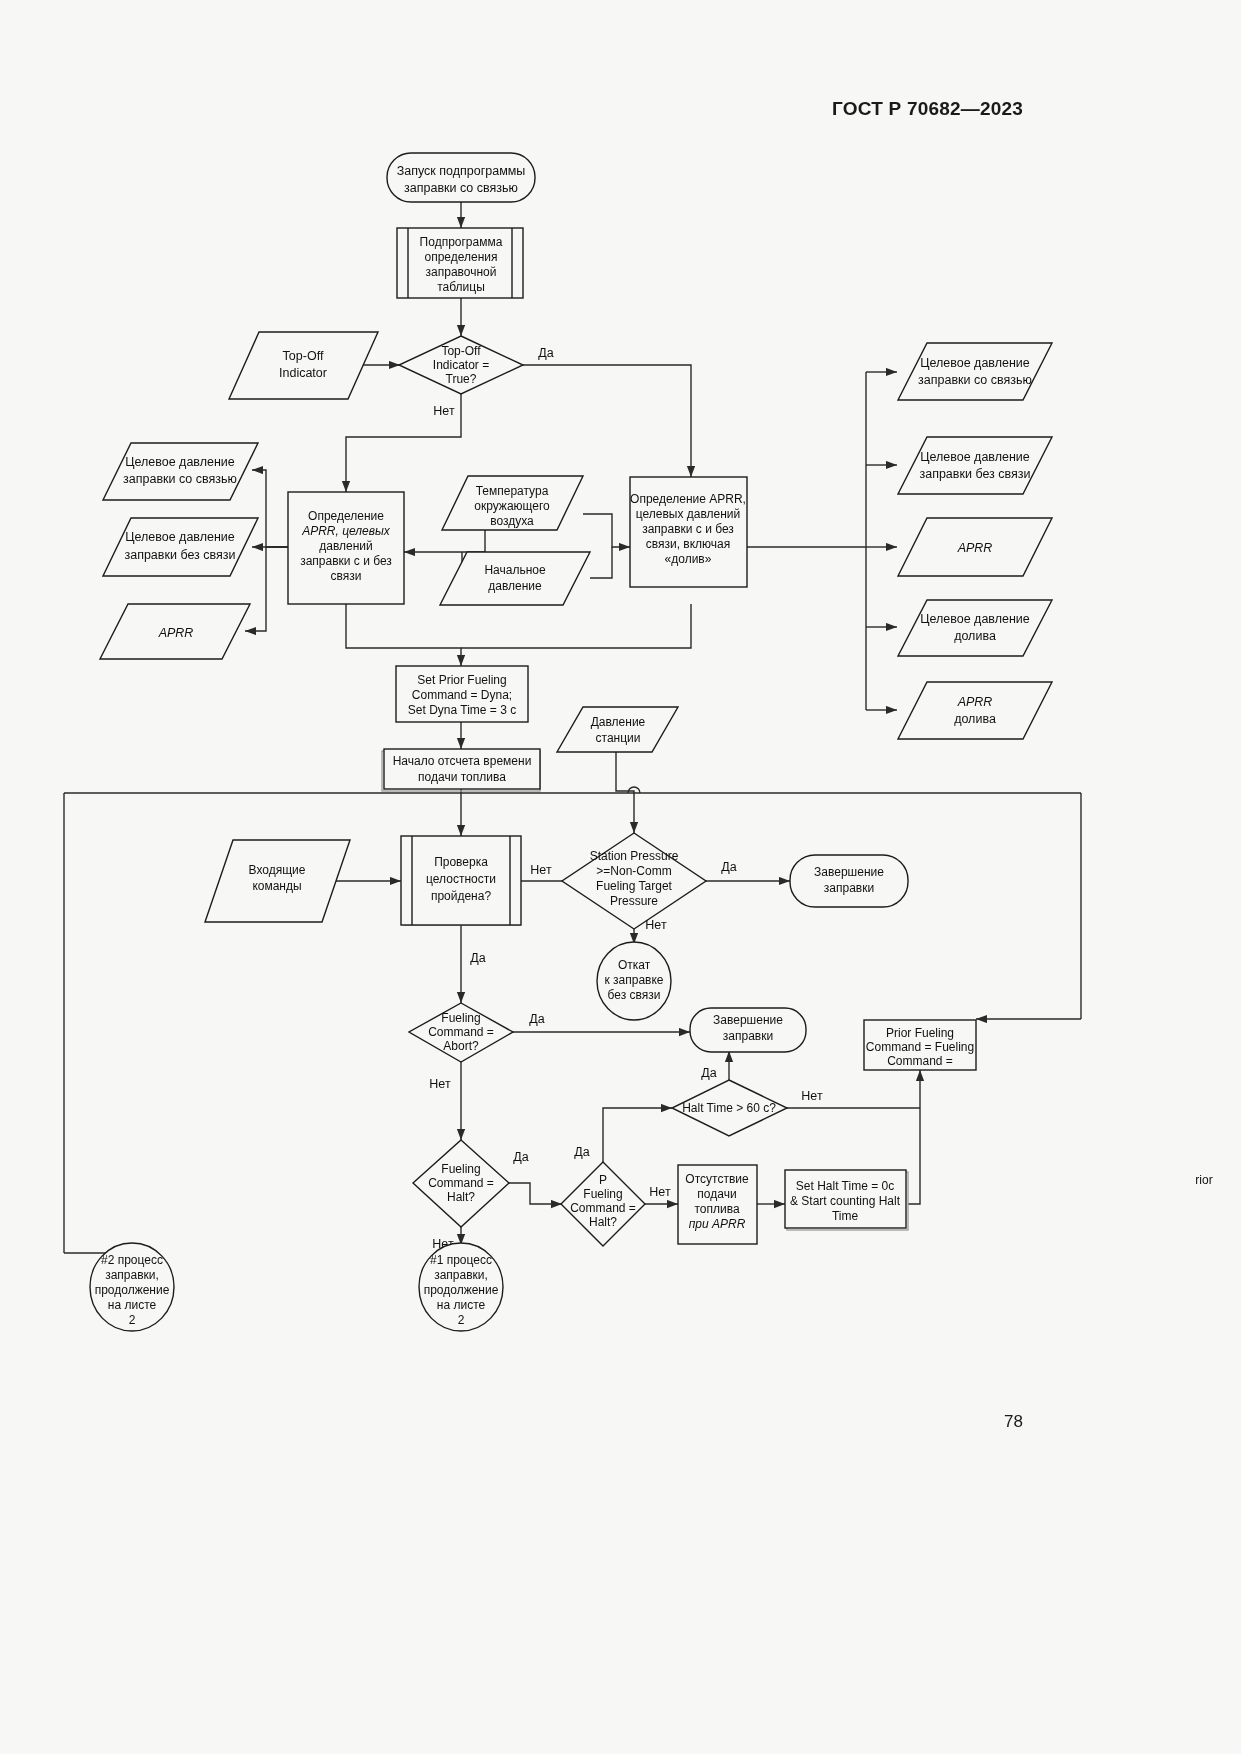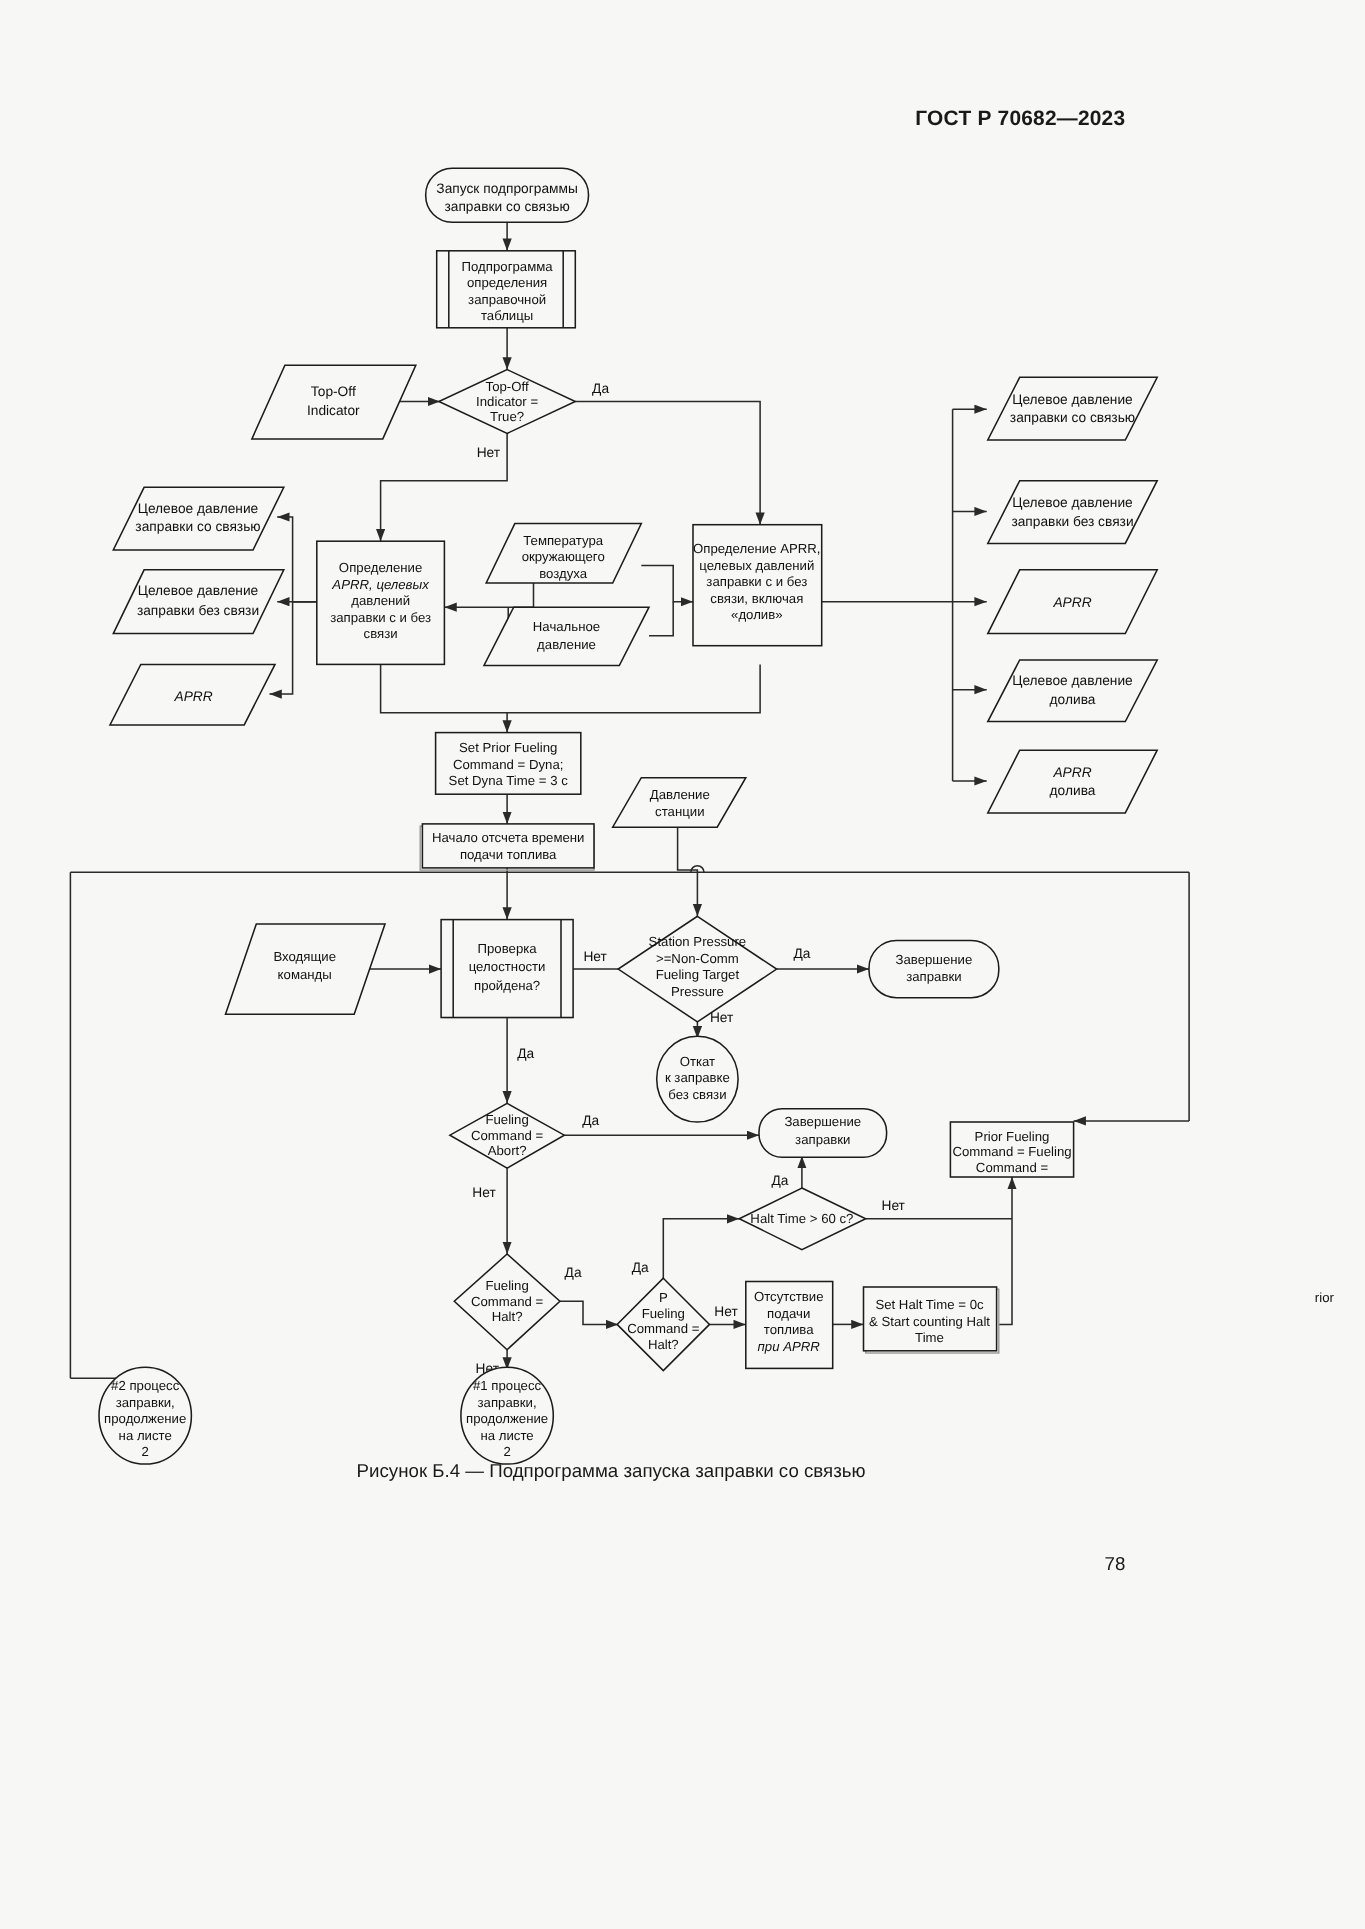--- a/index.html
+++ b/index.html
@@ -379,16 +379,15 @@
       <ellipse class="shape" cx="461" cy="1287" rx="42" ry="44"></ellipse>
       <text class="t-sm" x="461" y="1264">#1 процесс</text>
       <text class="t-sm" x="461" y="1279">заправки,</text>
       <text class="t-sm" x="461" y="1294">продолжение</text>
       <text class="t-sm" x="461" y="1309">на листе</text>
       <text class="t-sm" x="461" y="1324">2</text>
     </g>
 
   </svg>
 
-  <div class="caption">Рисунок Б.4 — Подпрограмма запуска заправки со связью</div>
   <div class="pageno">78</div>
 
 </div>
 
 </body></html>

